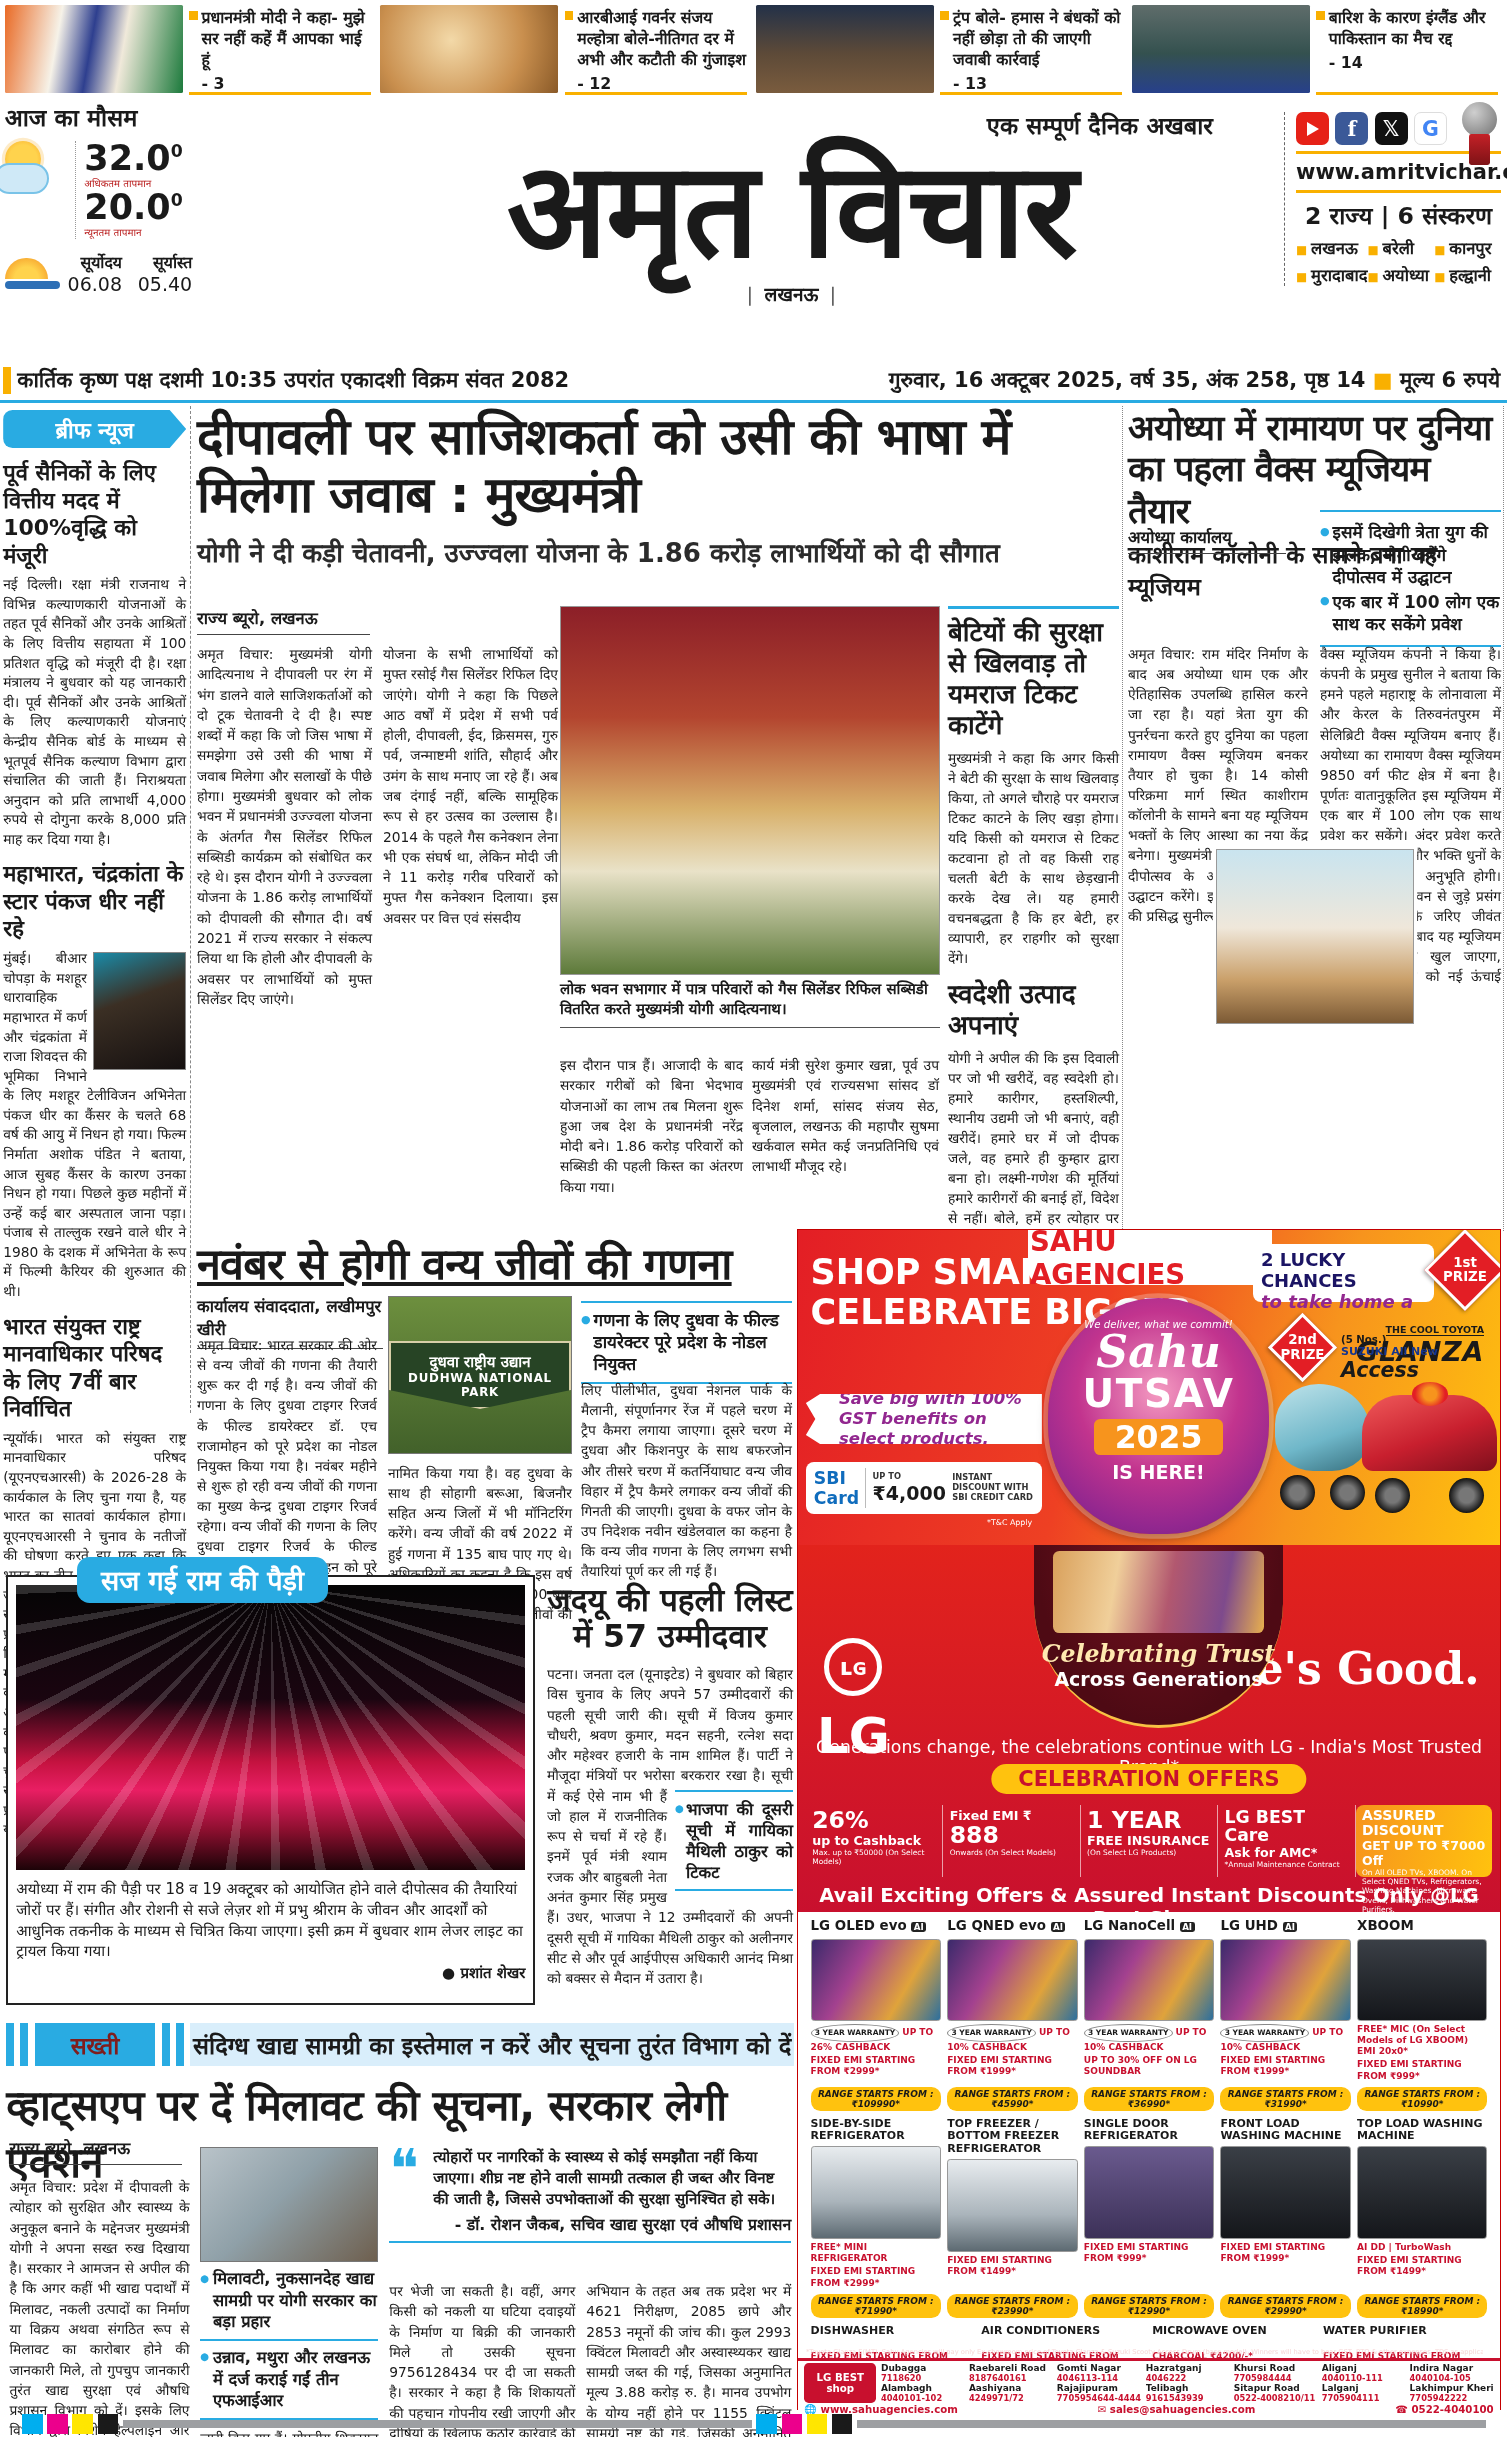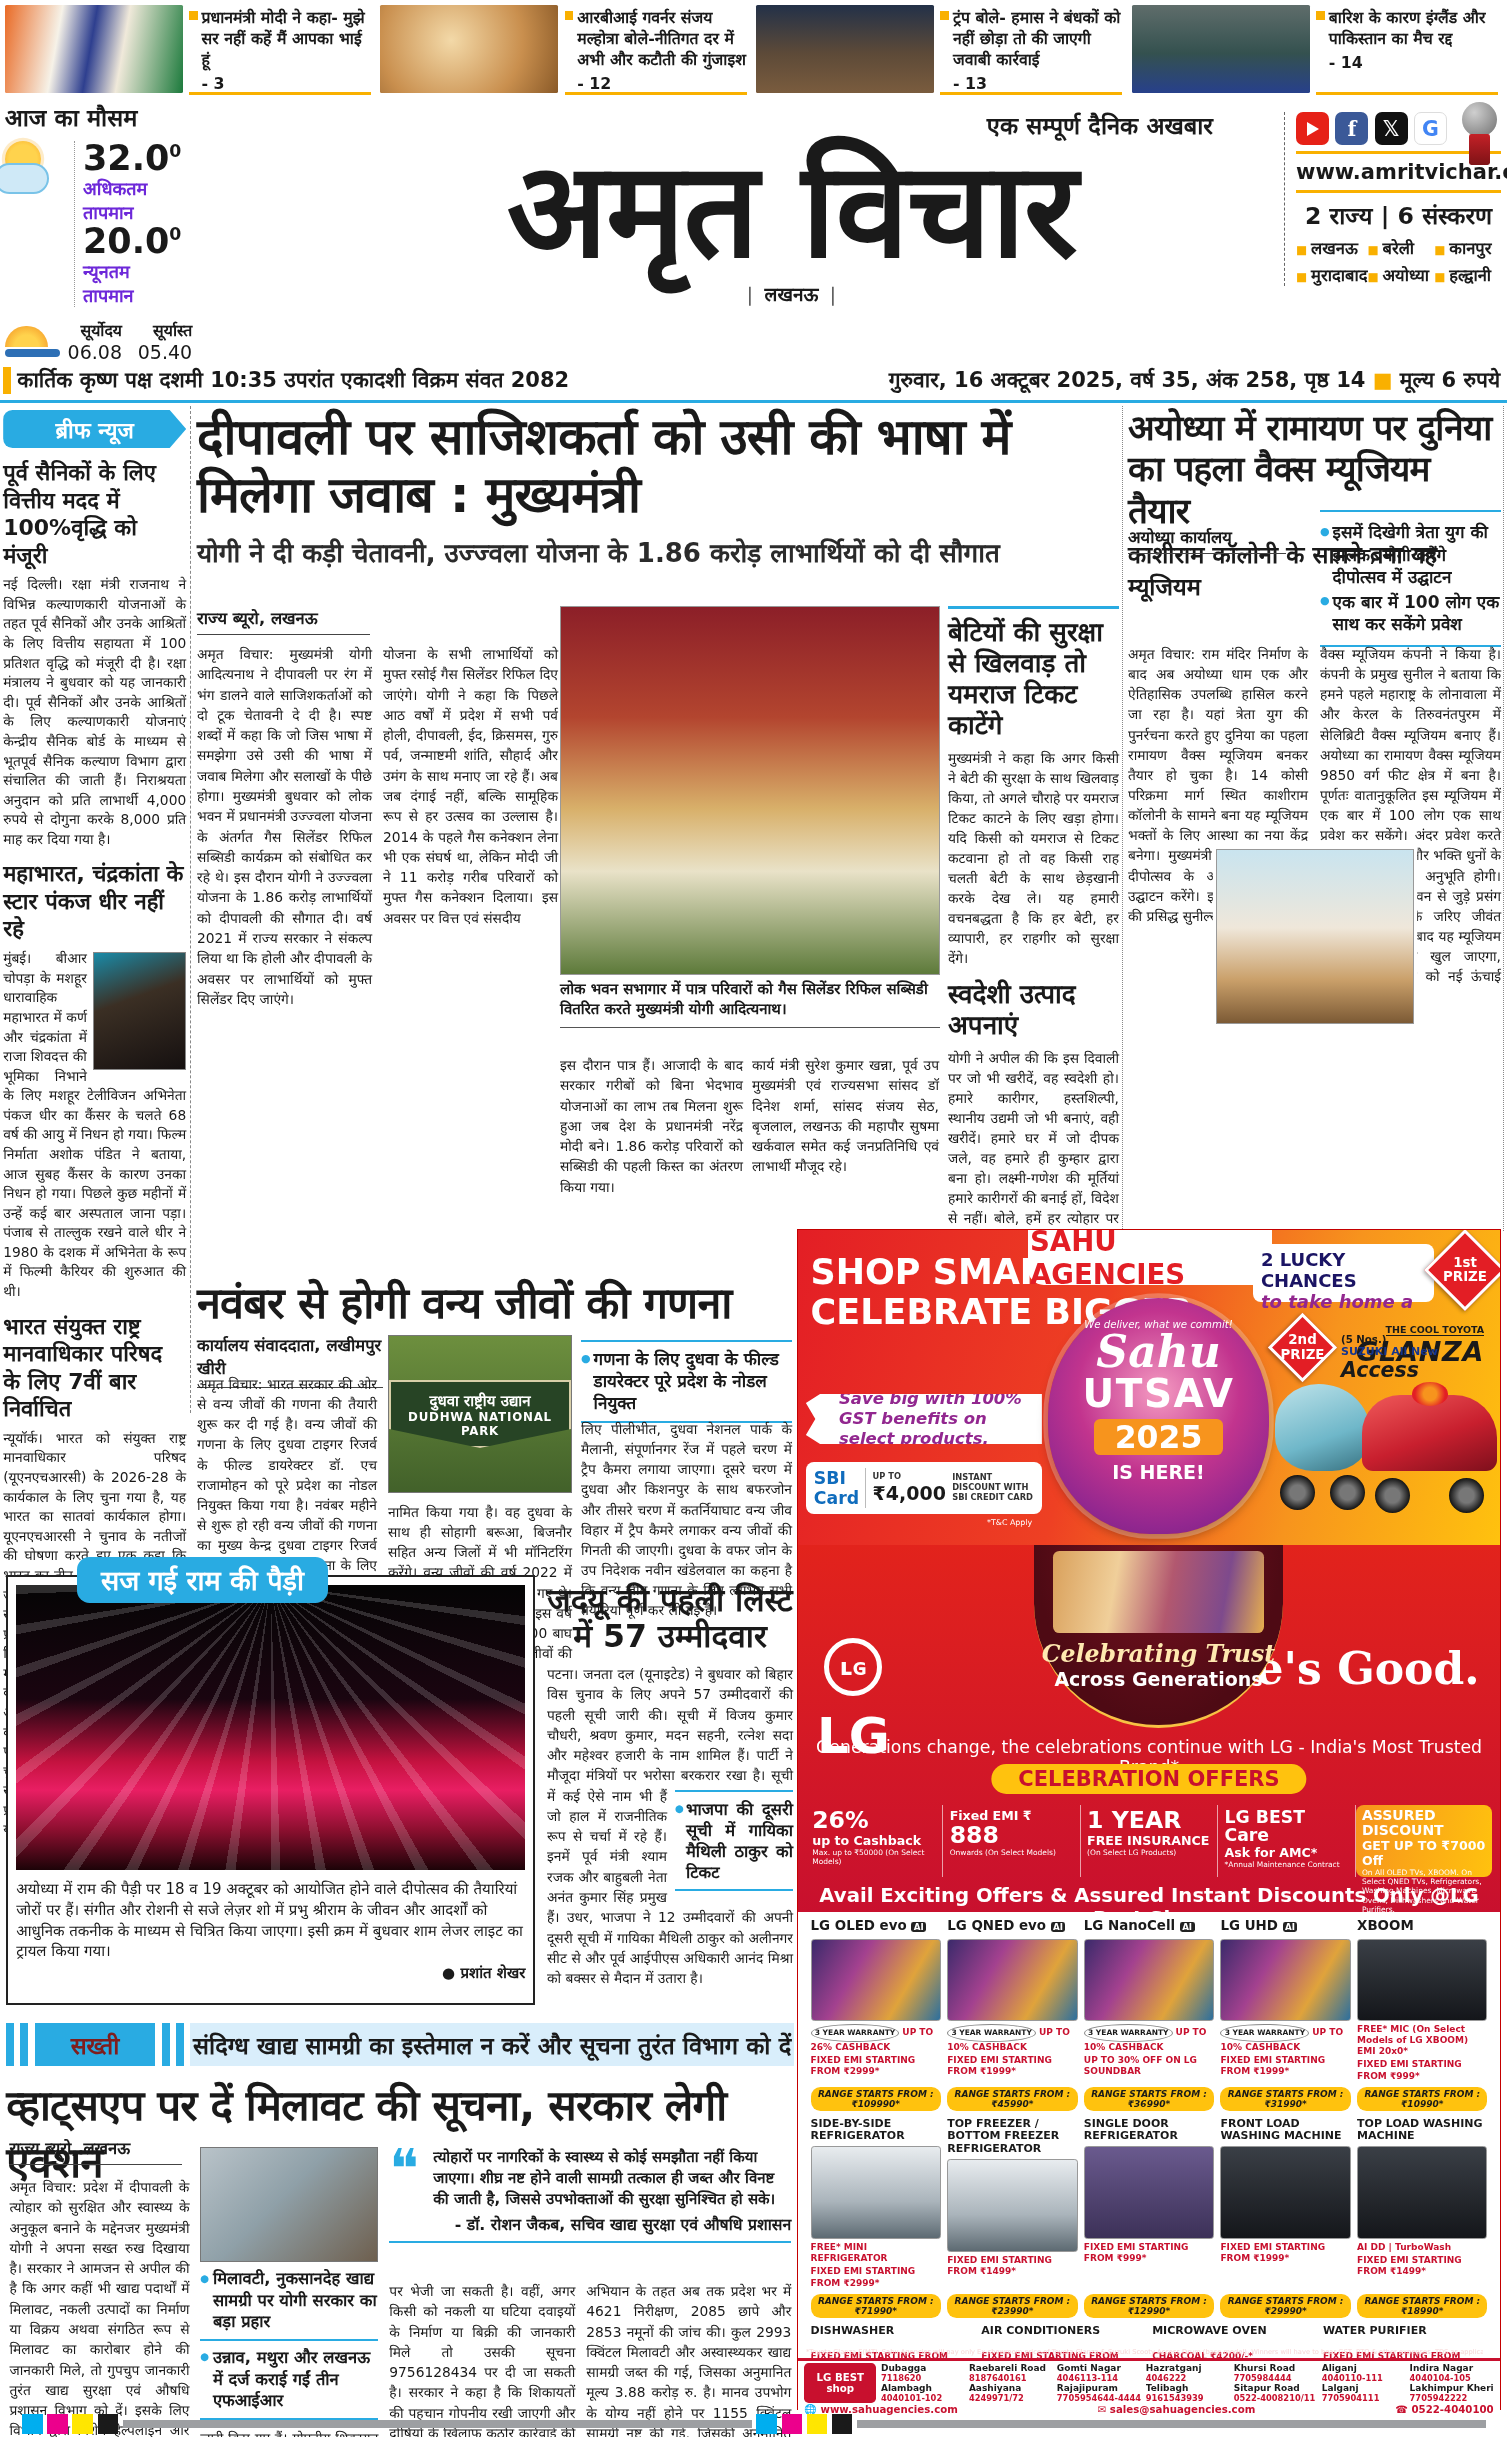--- a/index.html
+++ b/index.html
@@ -19,21 +19,21 @@
   .bp-rain { background:linear-gradient(180deg,#5f6d6b 0%,#34514f 55%,#27408b 100%); }
   .brief-txt { font-size:15.8px; font-weight:bold; line-height:1.32; position:relative; padding:3.2px 1.6px 0 12.6px; width:52%; }
   .brief-txt:before { content:""; position:absolute; left:0; top:6.3px; width:8.7px; height:8.7px; background:#f9b000; }
   .brief-txt .bline { position:absolute; left:0; right:4.7px; bottom:0; height:3.2px; background:#f9b000; }
   .brief-page { display:block; font-weight:bold; margin-top:3.2px; }
 
   
   #weather { left:4.7px; top:101px; width:178px; height:252px; }
   .w-label { font-size:23.6px; font-weight:bold; }
   .w-temp-big { font-size:35px; font-weight:bold; line-height:1; }
-  .w-temp-sub { font-size:18px; font-weight:bold; color:#6d28d9; }
+  .w-temp-sub { font-size:10px; font-weight:normal; color:#b91c1c; }
   .w-col { border-left:1.6px dotted #999; padding-left:7.9px; }
   .sun { width:36px; height:36px; border-radius:50%; background:radial-gradient(circle,#ffd34d 55%,#f9a826 100%); box-shadow:0 0 0 3.2px rgba(249,176,38,.25); }
   .cloud { width:55px; height:31.5px; border-radius:19px; background:#cfe9f7; border:2.4px solid #79c3e8; position:relative; top:-14px; left:-11px; }
   .sunrise { width:43px; height:21px; border-radius:43px 43px 0 0; background:radial-gradient(circle at 50% 100%,#ffd34d 40%,#f28c1e 100%); position:relative; }
   .wave { width:55px; height:7.9px; border-radius:4.7px; background:#2d6fb5; margin-top:1.6px; }
   .moon { width:36px; height:36px; border-radius:50%; background:radial-gradient(circle at 35% 35%,#e8e8e8 0%,#9ea3a8 80%); }
   .w-small { font-size:15.8px; font-weight:bold; }
   .w-time { font-size:19px; }
 
   #title-block { left:315px; top:109px; width:953px; text-align:center; }
@@ -96,21 +96,21 @@
   #wax-sub { font-size:23.6px; font-weight:bold; margin-top:6.3px; }
   #wax-by { position:absolute; left:0; top:117px; font-size:16.5px; font-weight:bold; border-bottom:1.6px solid #444; padding-bottom:4.7px; width:158px; }
   #wax-bullets { position:absolute; left:192px; top:102px; width:181px; border-top:2.4px solid #29abe2; border-bottom:2.4px solid #29abe2; padding:6.3px 0; }
   .wb-item { font-size:17px; font-weight:bold; line-height:1.3; margin:3.2px 0; padding-left:12.6px; position:relative; }
   .wb-item:before { content:"●"; position:absolute; left:0; color:#29abe2; font-size:11px; top:3.2px; }
   .wax-col { position:absolute; top:236px; width:180px; font-size:13.8px; line-height:1.46; }
   #wax-c1 { left:0; } #wax-c2 { left:192px; width:181px; }
   #wax-photo { position:absolute; left:88px; top:441px; width:198px; height:175px; background:linear-gradient(180deg,#c9e4ef 0%,#efe7da 45%,#caa06a 75%,#7c5a35 100%); border:0.8px solid #999; box-shadow:0 0 0 3.2px #fff; }
 
   
-  #wild { left:197px; top:1272px; width:597px; height:356px; }
+  #wild { left:197px; top:1233px; width:597px; height:356px;text-decoration:underline; }
   #wild-h1 { font-size:43px; font-weight:900; letter-spacing:-0.8px; }
   #wild-by { position:absolute; left:0; top:61px; font-size:16.5px; font-weight:bold; border-bottom:1.6px solid #444; padding-bottom:8px; width:186px; }
   #wild-photo { position:absolute; left:191px; top:63px; width:184px; height:158px; background:linear-gradient(180deg,#6d8f3e 0%,#42612a 100%); border:0.8px solid #777; display:flex; align-items:center; justify-content:center; }
   .sign { background:#274425; border:2.4px solid #d8cfa8; color:#fff; text-align:center; padding:7.9px 9.5px; clip-path:polygon(0 0,100% 0,100% 72%,50% 100%,0 72%); }
   .sign .s1 { font-size:15px; font-weight:bold; }
   .sign .s2 { font-size:11.8px; font-weight:bold; letter-spacing:0.8px; }
   #wild-bullet { position:absolute; left:384px; top:68px; width:211px; border-top:2.4px solid #29abe2; border-bottom:2.4px solid #29abe2; padding:6.3px 0 6.3px 12.6px; font-size:17px; font-weight:bold; line-height:1.3; }
   #wild-bullet:before { content:"●"; position:absolute; left:0; top:9.5px; color:#29abe2; font-size:11px; }
   .wild-col { position:absolute; font-size:13.8px; line-height:1.46; }
   #wild-c1 { left:0; top:102px; width:180px; }

